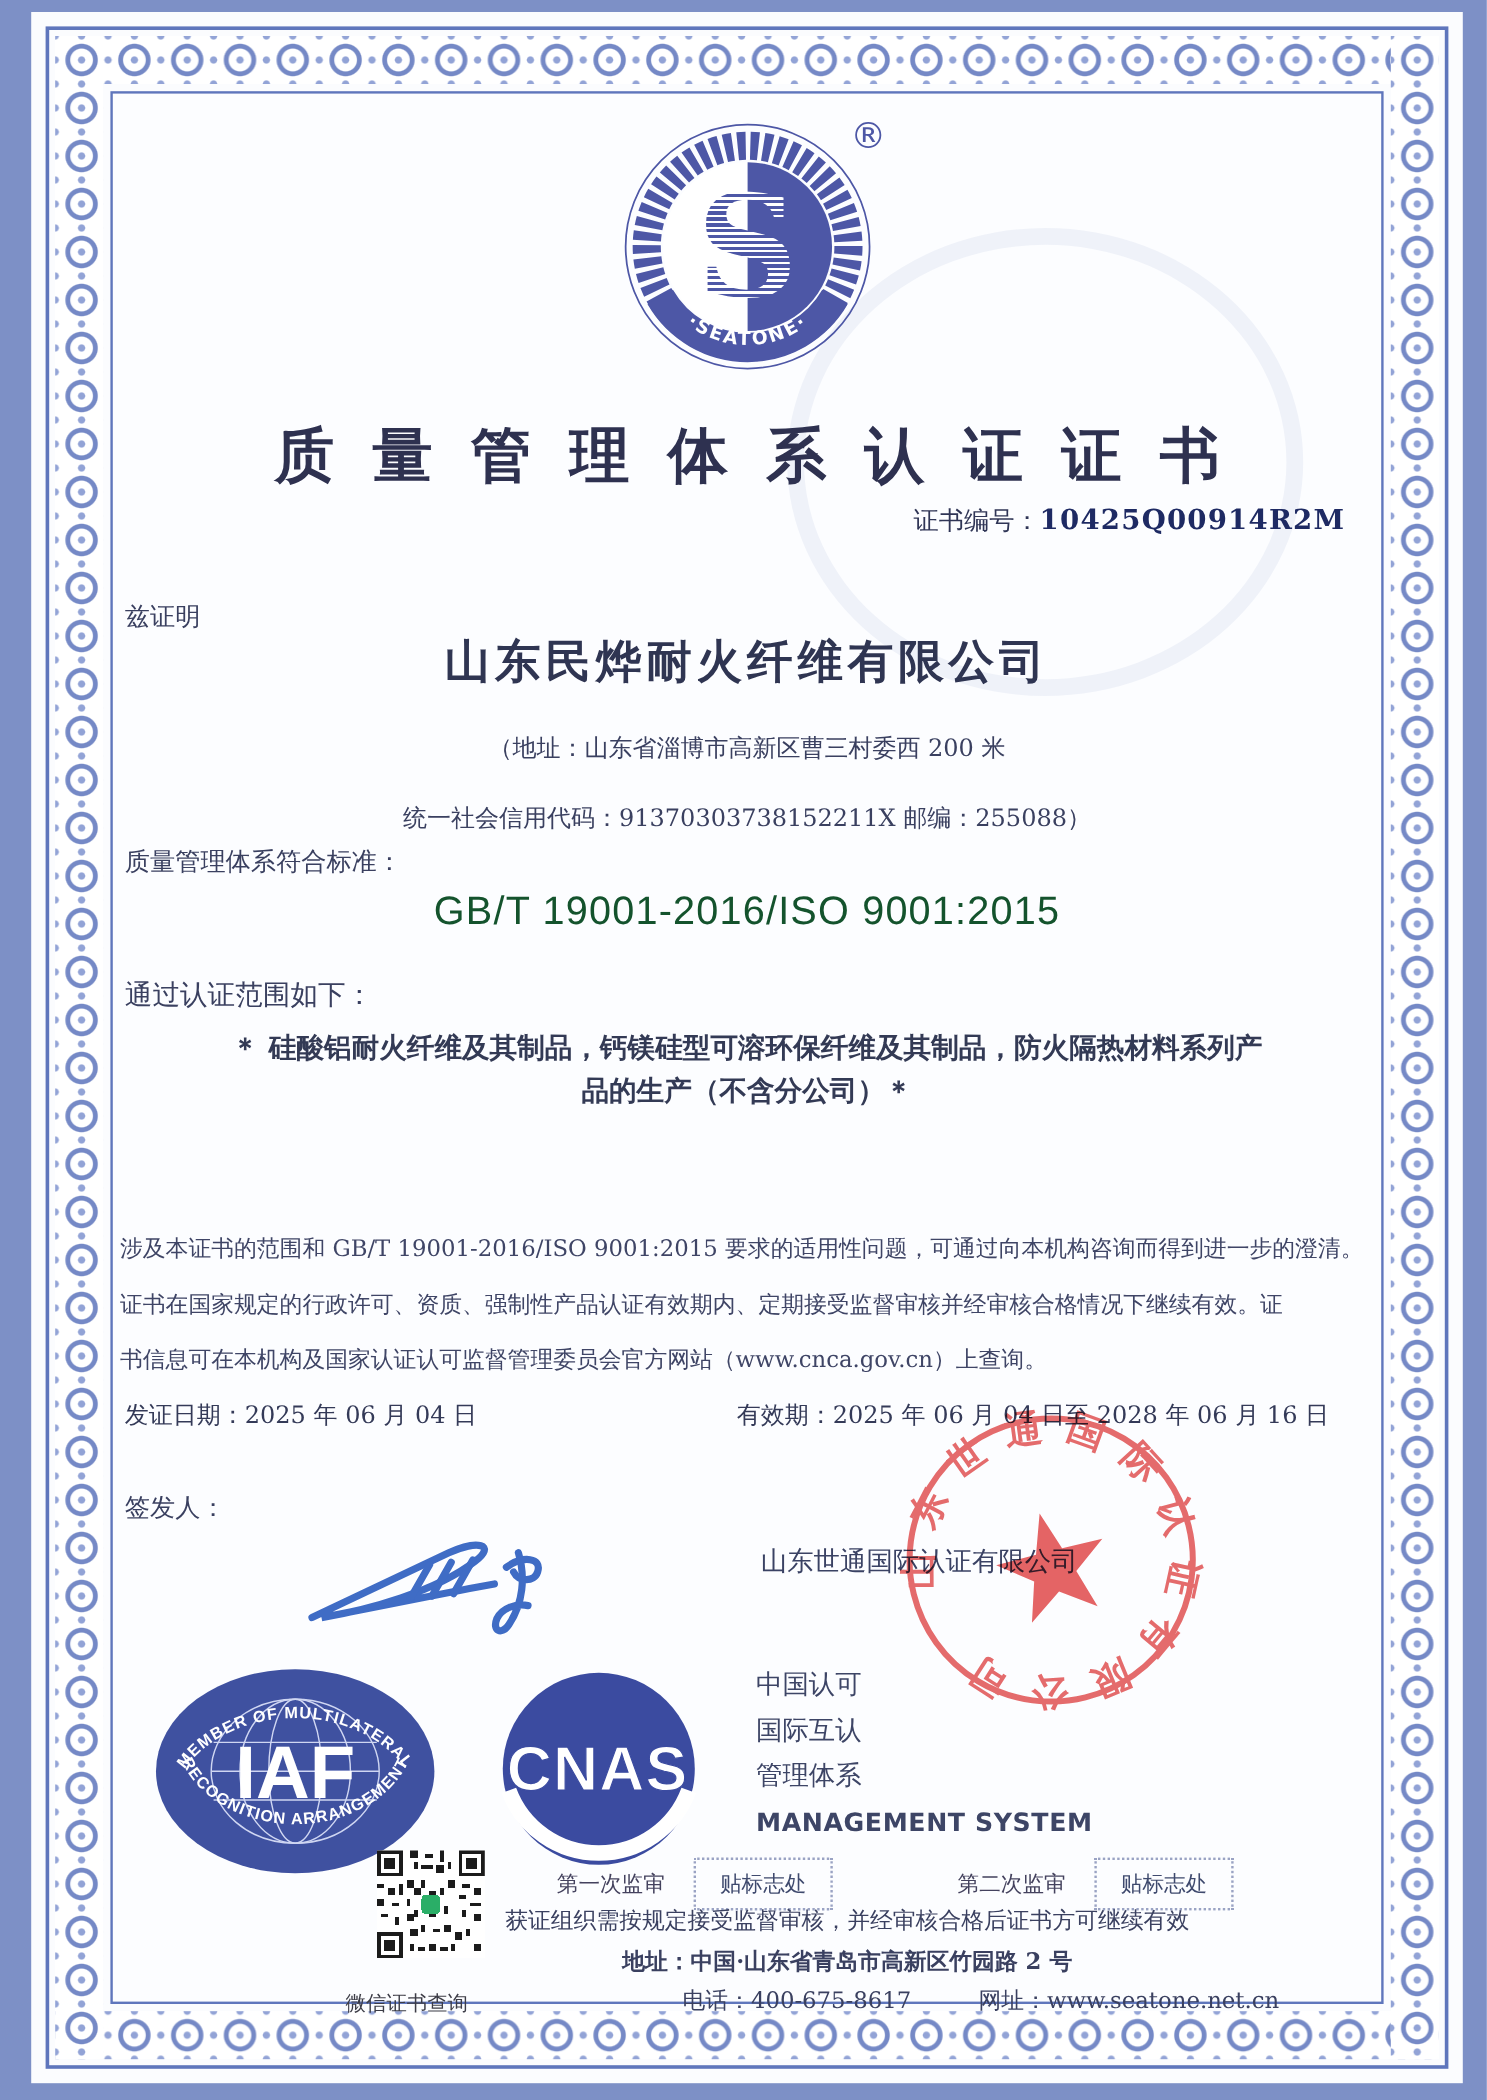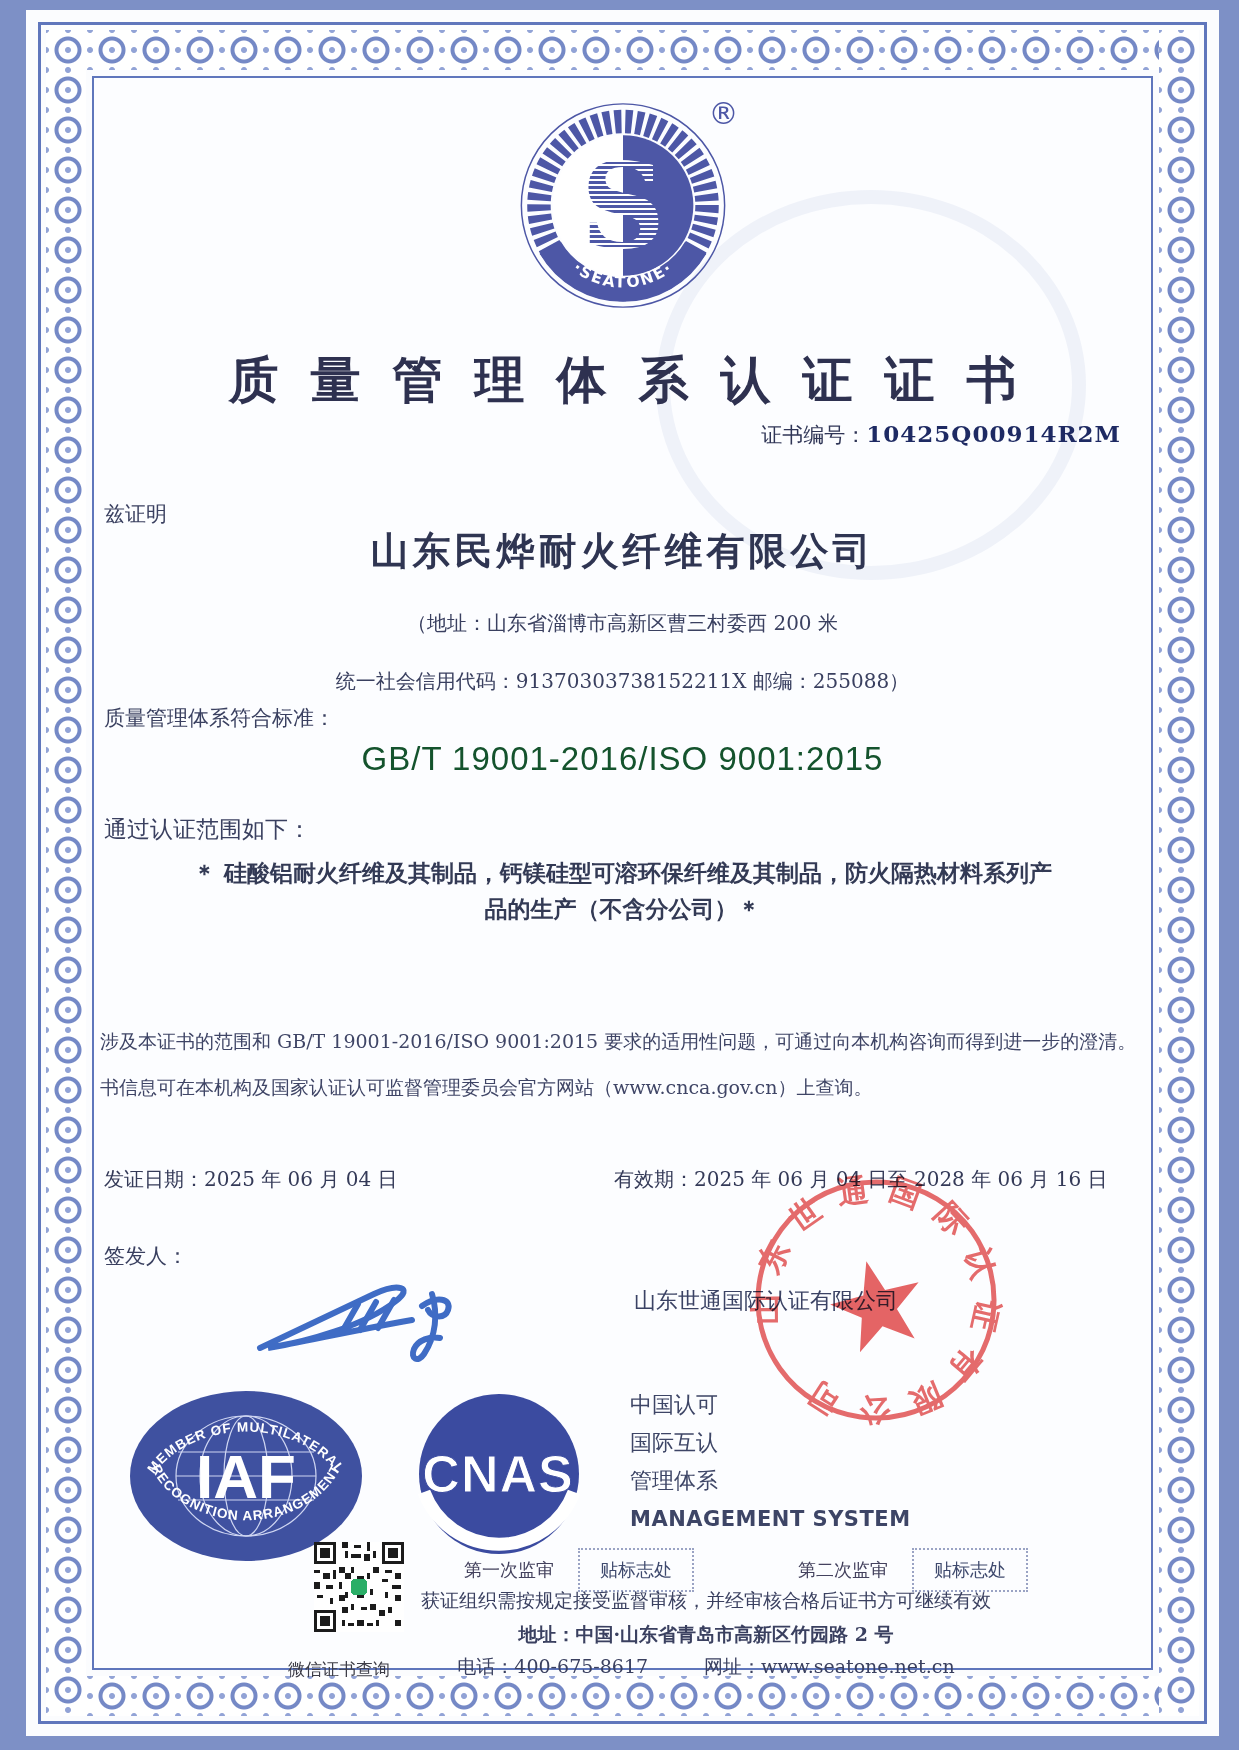--- a/index.html
+++ b/index.html
@@ -86,21 +86,21 @@
   .audit-label { font-size:18px; color:#44425e; white-space:nowrap; }
   .audit-box { margin-left:24px; border:2px dotted #9aa3c4; padding:8px 20px;
     font-size:18px; color:#3f4a6e; white-space:nowrap; }
   .audit-gap { width:104px; }
 
   .supervision { position:absolute; top:1508px; left:250px; width:720px; text-align:center;
     font-size:19px; color:#3a4060; }
   .org-addr { position:absolute; top:1542px; left:250px; width:720px; text-align:center;
     font-size:19px; color:#3a4060;font-weight:bold; }
   .contact { position:absolute; top:1574px; left:250px; width:720px; display:flex;
-    justify-content:center; gap:56px; font-size:19px; color:#3a4060; }
+    justify-content:flex-end; gap:56px; font-size:19px; color:#3a4060; }
 </style>
 </head>
 <body>
 
 <div class="sheet">
   <div class="rule1"></div>
   <div class="band band-top"></div>
   <div class="band band-bottom"></div>
   <div class="band band-left"></div>
   <div class="band band-right"></div>
@@ -146,20 +146,21 @@
 
     <div class="std-label">质量管理体系符合标准：</div>
     <div class="standard">GB/T 19001-2016/ISO 9001:2015</div>
 
     <div class="scope-label">通过认证范围如下：</div>
     <div class="scope1">＊ 硅酸铝耐火纤维及其制品，钙镁硅型可溶环保纤维及其制品，防火隔热材料系列产</div>
     <div class="scope2">品的生产（不含分公司）＊</div>
 
     <div class="notes">
       <div>涉及本证书的范围和 GB/T 19001-2016/ISO 9001:2015 要求的适用性问题，可通过向本机构咨询而得到进一步的澄清。</div>
+      <div>证书在国家规定的行政许可、资质、强制性产品认证有效期内、定期接受监督审核并经审核合格情况下继续有效。证</div>
       <div>书信息可在本机构及国家认证认可监督管理委员会官方网站（www.cnca.gov.cn）上查询。</div>
     </div>
 
     <div class="dates">
       <div class="issue">
         <span>发证日期：</span><span>2025 年 06 月 04 日</span>
       </div>
       <div class="valid">
         <span>有效期：</span><span>2025 年 06 月 04 日至 2028 年 06 月 16 日</span>
       </div>

